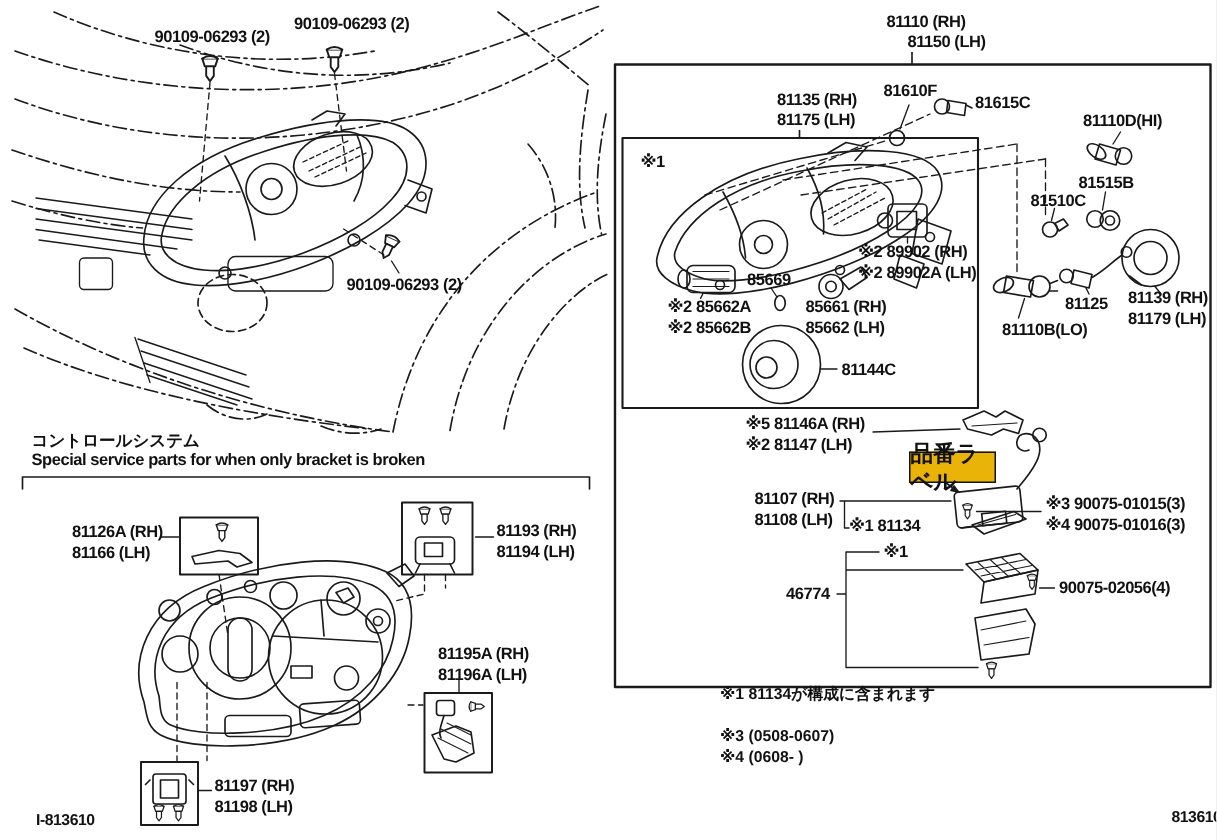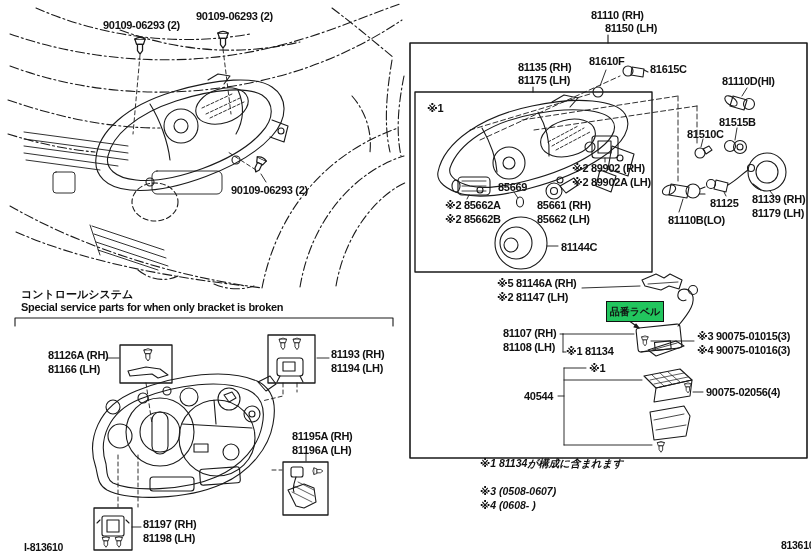--- a/index.html
+++ b/index.html
@@ -2,23 +2,23 @@
 <html><head>
 <meta charset="utf-8">
 <style>
   html,body{margin:0;padding:0;background:#e8e8e8;}
   .stage{position:relative;width:811px;height:560px;background:#ffffff;overflow:hidden;
          font-family:"Liberation Sans","DejaVu Sans",sans-serif;}
   svg{position:absolute;left:0;top:0;}
   .lbl{position:absolute;font-weight:bold;font-size:11px;line-height:13px;color:#111;
        white-space:nowrap;letter-spacing:-0.3px;}
   .jp{letter-spacing:0;}
-  .note{position:absolute;font-weight:bold;font-size:10.5px;line-height:13px;color:#111;white-space:nowrap;font-style:italic;}
+  .note{position:absolute;font-weight:bold;font-size:10.5px;line-height:13px;color:#111;white-space:nowrap;}
   .tag{position:absolute;left:606px;top:301px;width:56px;height:19px;border:1.6px solid #111;
-       display:flex;align-items:center;justify-content:center;font-weight:bold;font-size:10px;color:#111;background:#22c55e;}
+       display:flex;align-items:center;justify-content:center;font-weight:bold;font-size:15px;color:#111;background:#eab308;}
   .small{font-size:10.5px;padding-left:20px;}
 </style>
 </head>
 <body>
 
 <div class="stage">
 
   <svg width="811" height="560" viewBox="0 0 811 560" fill="none" stroke="#1a1a1a" stroke-width="1.1" stroke-linecap="round" stroke-linejoin="round">
     <defs>
       <g id="scr">
@@ -311,21 +311,21 @@
   <div class="lbl" style="left:497px;top:291px">※2 81147 (LH)</div>
 
   <div class="tag">品番ラベル</div>
 
   <div class="lbl" style="left:503px;top:327px">81107 (RH)</div>
   <div class="lbl" style="left:503px;top:341px">81108 (LH)</div>
   <div class="lbl" style="left:566px;top:345px">※1 81134</div>
   <div class="lbl" style="left:697px;top:330px">※3 90075-01015(3)</div>
   <div class="lbl" style="left:697px;top:344px">※4 90075-01016(3)</div>
   <div class="lbl" style="left:589px;top:362px">※1</div>
-  <div class="lbl" style="left:524px;top:390px">40544</div>
+  <div class="lbl" style="left:524px;top:390px">46774</div>
   <div class="lbl" style="left:706px;top:386px">90075-02056(4)</div>
 
   <div class="note jp" style="left:480px;top:457px">※1 81134が構成に含まれます</div>
   <div class="note" style="left:480px;top:485px">※3 (0508-0607)</div>
   <div class="note" style="left:480px;top:499px">※4 (0608-      )</div>
 
   <div class="lbl jp" style="left:21px;top:288px">コントロールシステム</div>
   <div class="lbl" style="left:21px;top:301px">Special service parts for when only bracket is broken</div>
 
   <div class="lbl" style="left:48px;top:349px">81126A (RH)</div>

